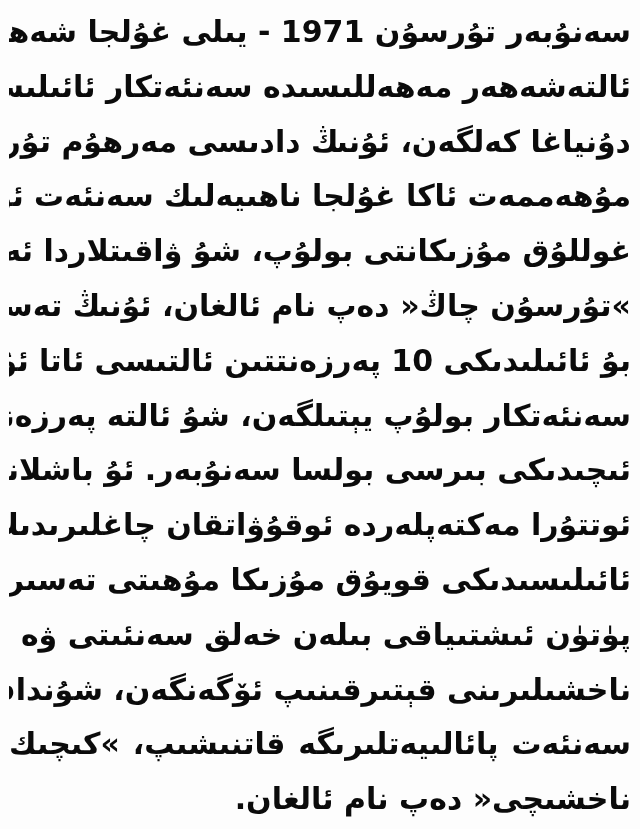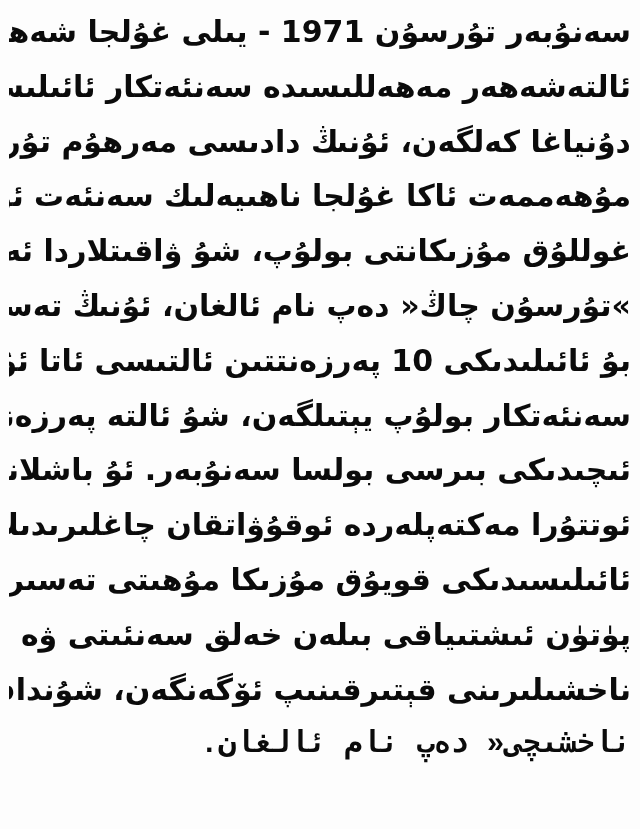--- a/index.html
+++ b/index.html
@@ -29,36 +29,36 @@
     height: 54.8px;
     text-align: justify;
     text-align-last: justify;
     text-justify: inter-word;
     white-space: nowrap;
     overflow: hidden;
   }
   .line.last {
     text-align: center;
     text-align-last: right;
-    font-family: Liberation Mono, monospace;
   }
 </style>
 </head>
 <body>
 
 <div class="page">
   <div class="article" lang="ug" dir="rtl">
     <div class="line">سەنۇبەر تۇرسۇن 1971 - يىلى غۇلجا شەھىرىنىڭ</div>
     <div class="line">ئالتەشەھەر مەھەللىسىدە سەنئەتكار ئائىلىسىدە</div>
     <div class="line">دۇنياغا كەلگەن، ئۇنىڭ دادىسى مەرھۇم تۇرسۇن</div>
     <div class="line">مۇھەممەت ئاكا غۇلجا ناھىيەلىك سەنئەت ئۆمىكىنىڭ</div>
     <div class="line">غوللۇق مۇزىكانتى بولۇپ، شۇ ۋاقىتلاردا ئەل ئىچىدە</div>
     <div class="line">»تۇرسۇن چاڭ« دەپ نام ئالغان، ئۇنىڭ تەسىرىدە</div>
     <div class="line">بۇ ئائىلىدىكى 10 پەرزەنتتىن ئالتىسى ئاتا ئۇدۇمىنى ئېلىپ</div>
     <div class="line">سەنئەتكار بولۇپ يېتىلگەن، شۇ ئالتە پەرزەنت</div>
     <div class="line">ئىچىدىكى بىرسى بولسا سەنۇبەر. ئۇ باشلانغۇچ،</div>
     <div class="line">ئوتتۇرا مەكتەپلەردە ئوقۇۋاتقان چاغلىرىدىلا</div>
     <div class="line">ئائىلىسىدىكى قويۇق مۇزىكا مۇھىتى تەسىرىدە</div>
     <div class="line">پۈتۈن ئىشتىياقى بىلەن خەلق سەنئىتى ۋە خەلق</div>
     <div class="line">ناخشىلىرىنى قېتىرقىنىپ ئۆگەنگەن، شۇنداقلا تۈرلۈك</div>
+    <div class="line">سەنئەت پائالىيەتلىرىگە قاتنىشىپ، »كىچىك</div>
     <div class="line last">ناخشىچى« دەپ نام ئالغان.</div>
   </div>
 </div>
 
 </body></html>

